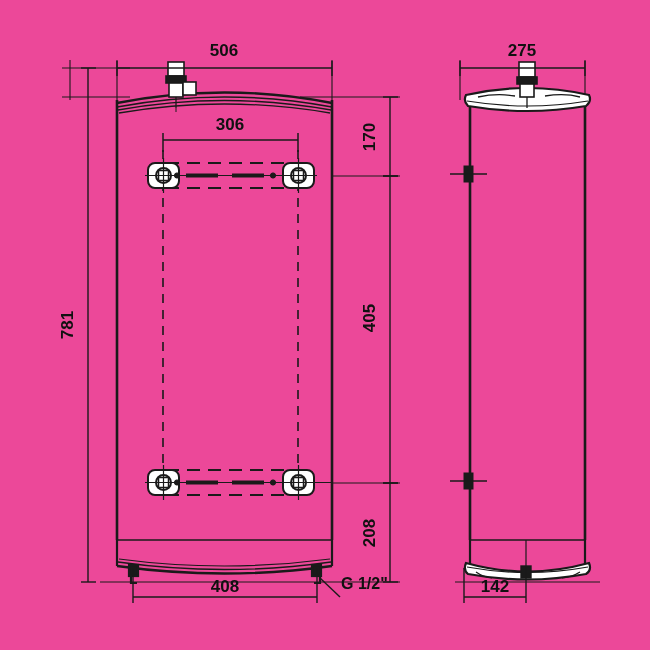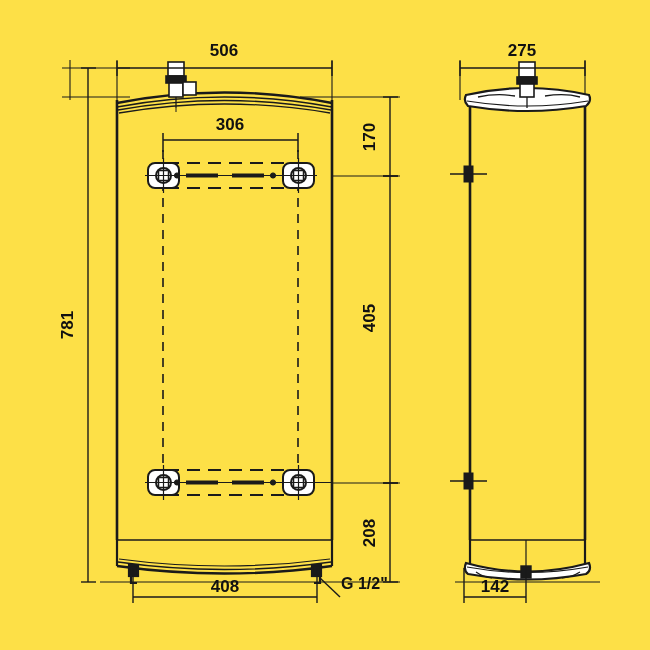--- a/index.html
+++ b/index.html
@@ -7,21 +7,21 @@
     padding: 0;
     background: #ffffff;
   }
   body {
     font-family: "Liberation Sans", sans-serif;
   }
   #stage {
     position: relative;
     width: 650px;
     height: 650px;
-    background: #fde047;
+    background: #ec4899;
     overflow: hidden;
     text-align: center;
   }
   #drawing {
     position: absolute;
     left: 0;
     top: 0;
     width: 650px;
     height: 650px;
   }

